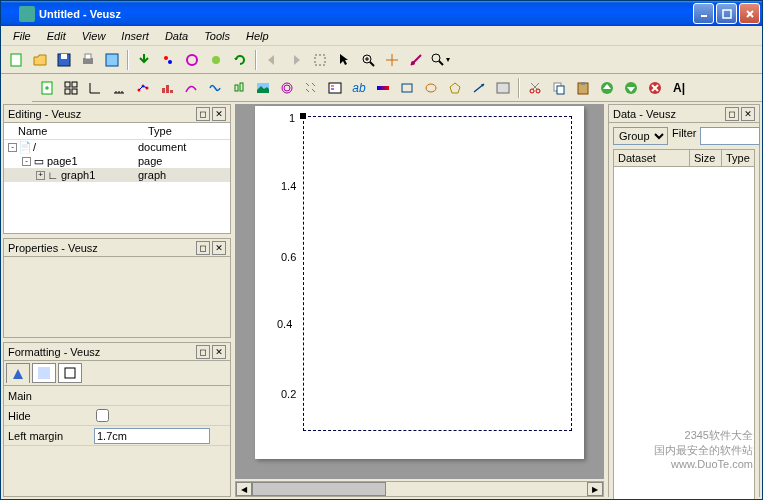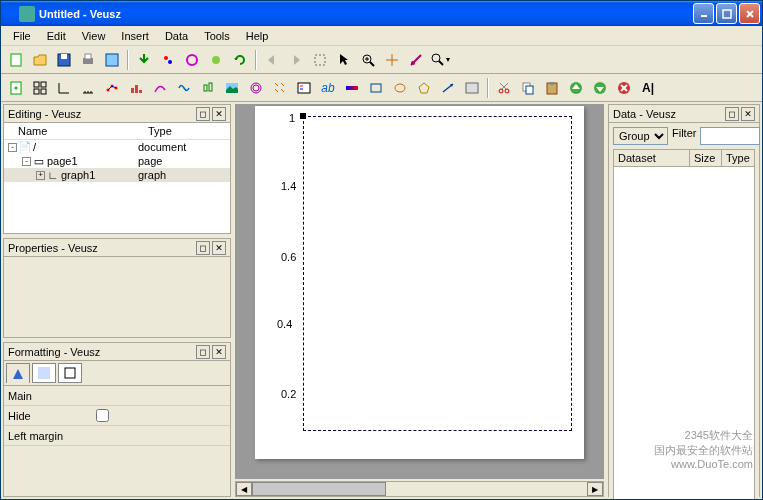--- a/index.html
+++ b/index.html
@@ -6,21 +6,21 @@
 body { background: #ece9d8; width: 763px; height: 500px; overflow: hidden; border: 1px solid #003c74; }
 .titlebar { height: 25px; background: linear-gradient(to bottom, #3a95ff 0%, #0054e3 8%, #005aff 40%, #0054e3 88%, #003dd7 100%); display: flex; align-items: center; padding: 0 2px 0 18px; color: white; font-weight: bold; font-size: 12px; }
 .titlebar-icon { width: 16px; height: 16px; margin-right: 4px; background: #4a9; border-radius: 2px; }
 .titlebar-text { flex: 1; }
 .win-btns { display: flex; gap: 2px; }
 .win-btn { width: 21px; height: 21px; border: 1px solid #fff; border-radius: 3px; display: flex; align-items: center; justify-content: center; font-weight: bold; font-family: Arial; cursor: pointer; }
 .win-min { background: linear-gradient(#7ba4e3,#3c6bc4); }
 .win-max { background: linear-gradient(#7ba4e3,#3c6bc4); }
 .win-close { background: linear-gradient(#e38a76,#c4513c); color: white; }
 .menubar { height: 20px; background: #ece9d8; display: flex; align-items: center; padding: 0 4px; gap: 0; border-bottom: 1px solid #d4d0c8; }
-.menu-item { padding: 2px 8px; cursor: pointer; }
+.menu-item { padding: 2px 8px; cursor: pointer; font-style: italic; }
 .toolbar { height: 28px; background: #ece9d8; display: flex; align-items: center; padding: 2px 4px; gap: 2px; border-bottom: 1px solid #aca899; flex-wrap: nowrap; }
 .tb-btn { width: 22px; height: 22px; border: 1px solid transparent; display: flex; align-items: center; justify-content: center; cursor: pointer; font-size: 14px; }
 .tb-sep { width: 2px; height: 20px; border-left: 1px solid #aca899; border-right: 1px solid #fff; margin: 0 2px; }
 .tb-btn svg { width: 16px; height: 16px; }
 .workspace { display: flex; height: calc(100% - 101px); background: #ece9d8; }
 .left-panel { width: 232px; display: flex; flex-direction: column; }
 .panel { border: 1px solid #aca899; margin: 2px; }
 .panel-title { height: 18px; background: #ece9d8; display: flex; align-items: center; justify-content: space-between; padding: 0 4px; border-bottom: 1px solid #aca899; font-size: 11px; }
 .panel-ctrl { display: flex; gap: 2px; }
 .panel-ctrl span { width: 14px; height: 14px; border: 1px solid #888; display: flex; align-items: center; justify-content: center; font-size: 9px; cursor: pointer; background: #ece9d8; }
@@ -62,21 +62,21 @@
 .data-filter select { border: 1px solid #7f9db9; background: #ece9d8; font-size: 11px; padding: 1px; }
 .data-filter input { flex: 1; border: 1px solid #7f9db9; padding: 1px 2px; font-size: 11px; width: 60px; }
 .data-list { flex: 1; background: white; border: 1px solid #aca899; }
 .data-header { display: flex; background: #ece9d8; border-bottom: 1px solid #aca899; }
 .data-header span { padding: 2px 4px; border-right: 1px solid #aca899; }
 .data-header span:nth-child(1) { flex: 1; }
 .data-header span:nth-child(2) { width: 32px; }
 .data-header span:nth-child(3) { width: 32px; border-right: none; }
 .statusbar { height: 20px; background: #ece9d8; border-top: 1px solid #aca899; display: flex; align-items: center; justify-content: flex-end; padding: 0 8px; font-size: 11px; }
 .watermark { position: absolute; bottom: 30px; right: 10px; font-size: 10px; color: #999; text-align: right; z-index: 100; pointer-events: none; }
-.toolbar2-scroll { overflow-x: hidden; }
+.toolbar2-scroll { overflow-x: hidden; margin-left: 31px; }
 </style>
 </head>
 <body>
 
 <div class="titlebar">
   <div class="titlebar-icon"></div>
   <div class="titlebar-text">Untitled - Veusz</div>
   <div class="win-btns">
     <div class="win-btn win-min">
         <svg width="10" height="10">
@@ -470,20 +470,23 @@
               <span class="fmt-input"></span>
             </div>
           <div class="fmt-row">
               <span class="fmt-label">Hide</span>
               <span class="fmt-input">
                 <input type="checkbox" style="">
               </span>
             </div>
           <div class="fmt-row">
               <span class="fmt-label">Left margin</span>
+              <span class="fmt-input">
+                <input type="text" value="1.7cm" style="">
+              </span>
             </div>
         </div>
       </div>
     </div>
   </div>
 
   <div class="center-panel">
     <div class="canvas-area">
       <div class="page">
         <div class="plot-frame">

